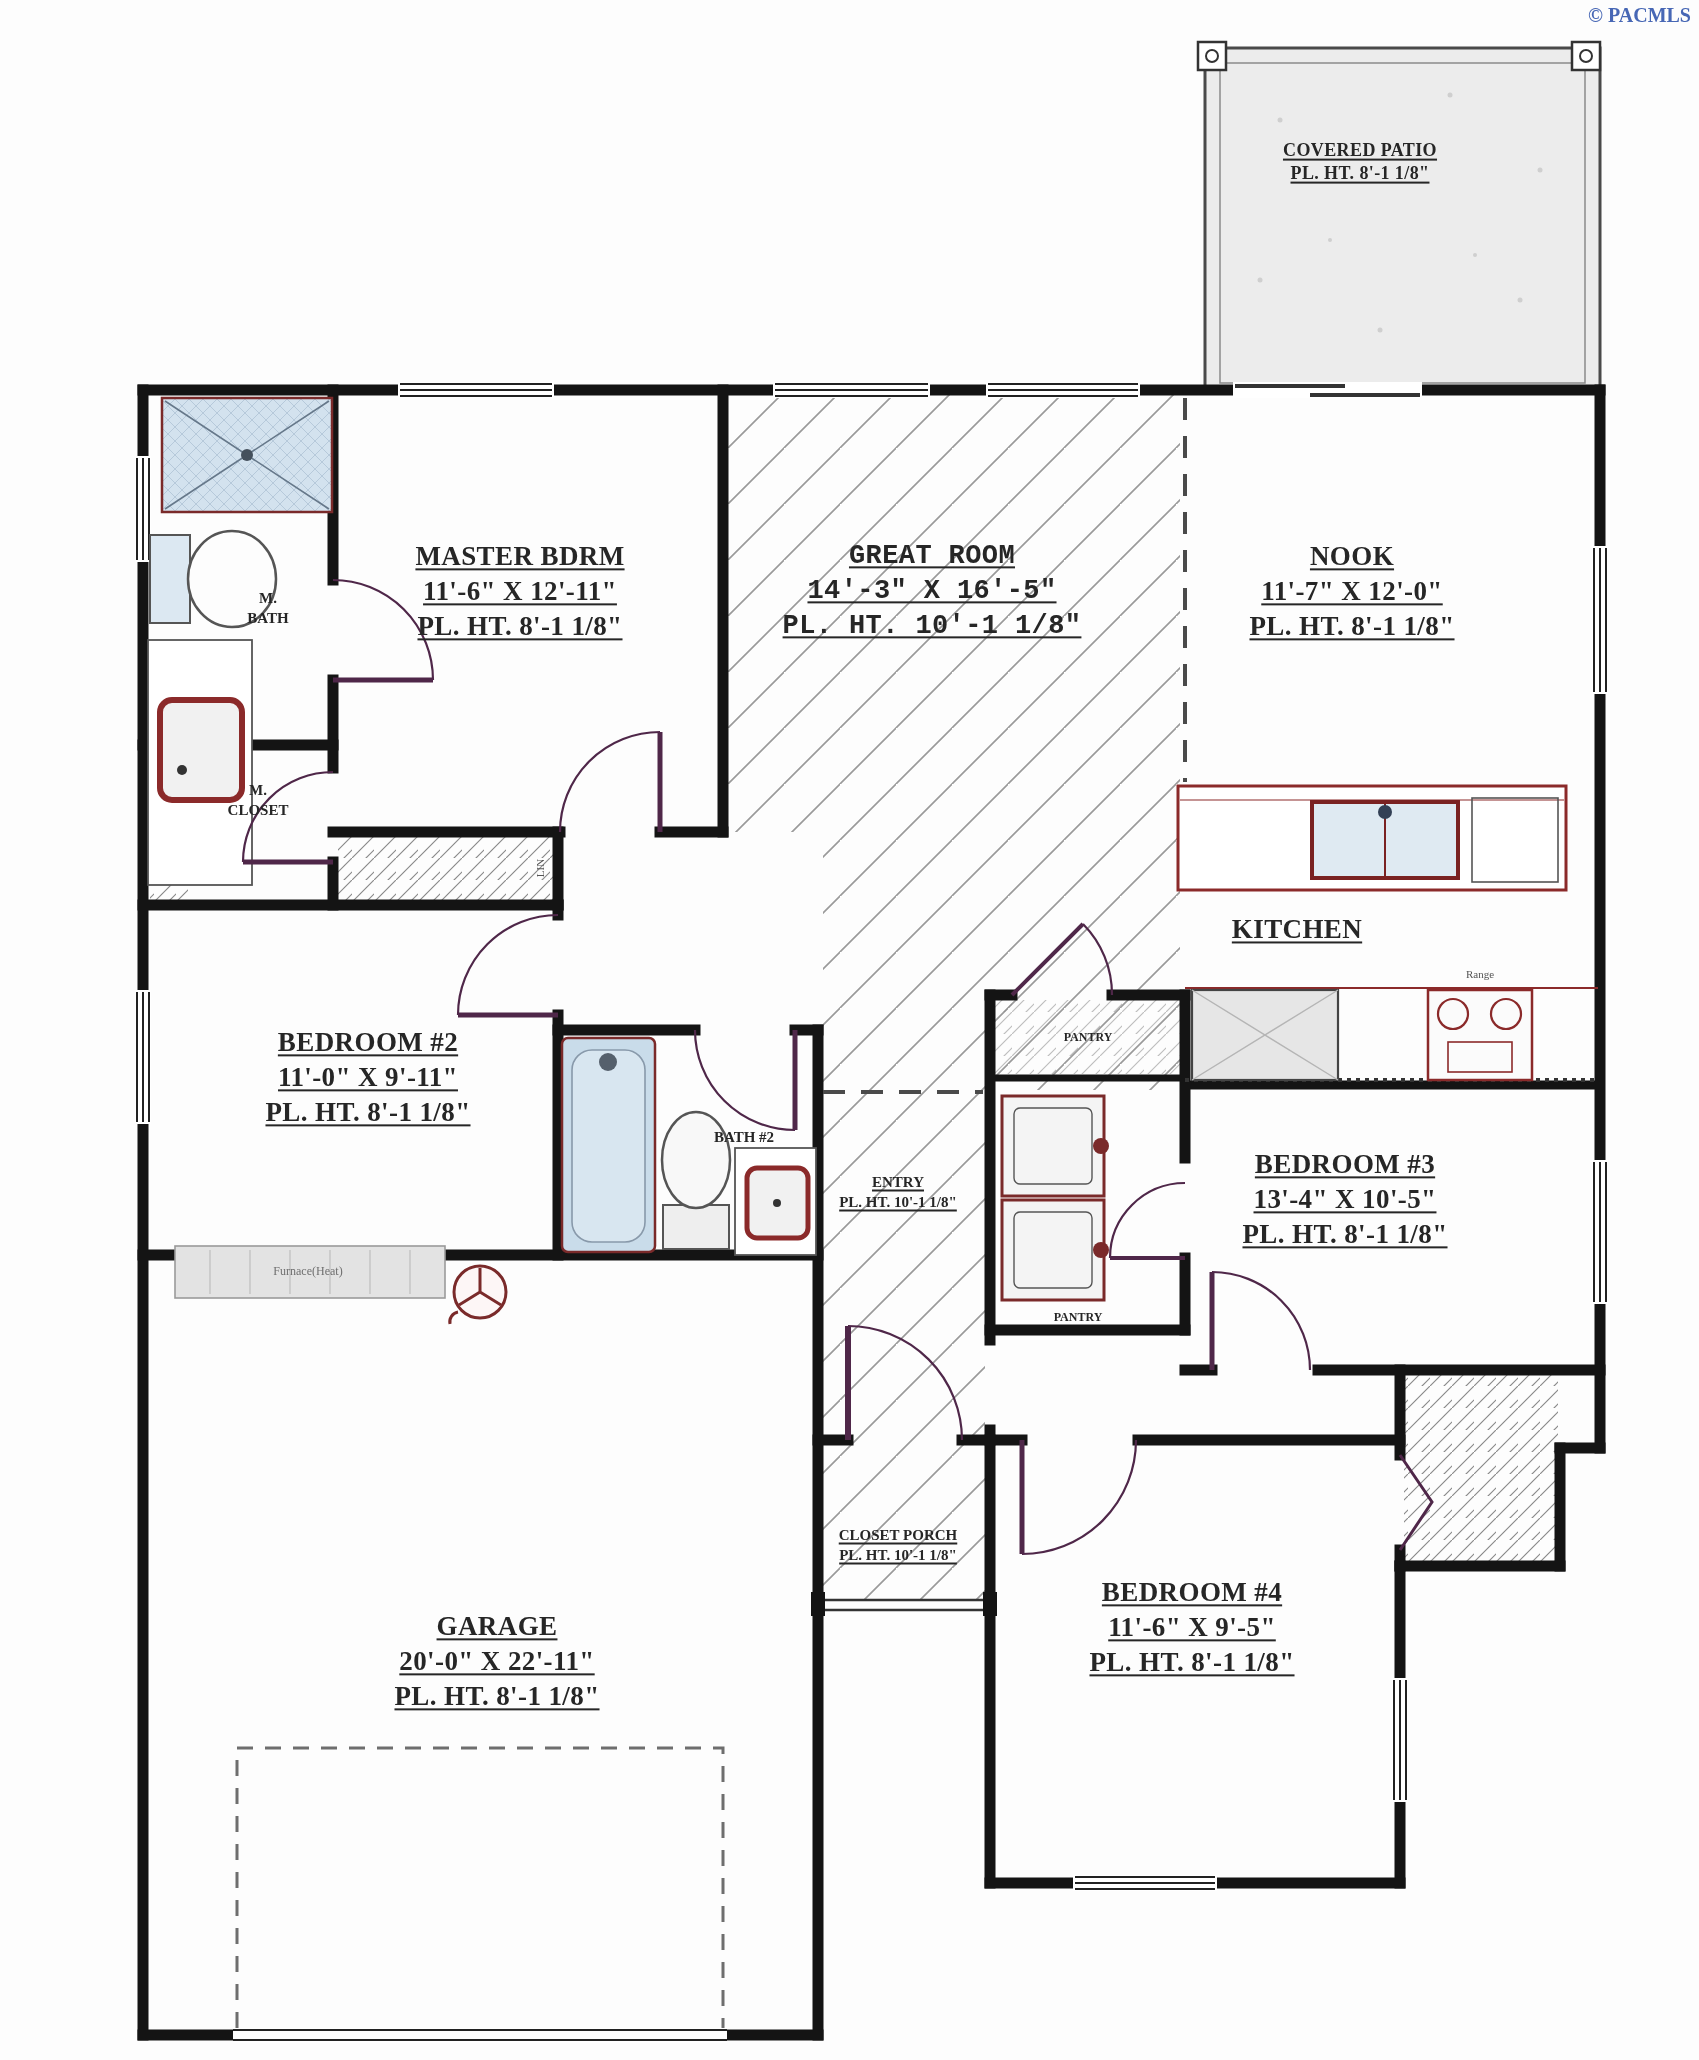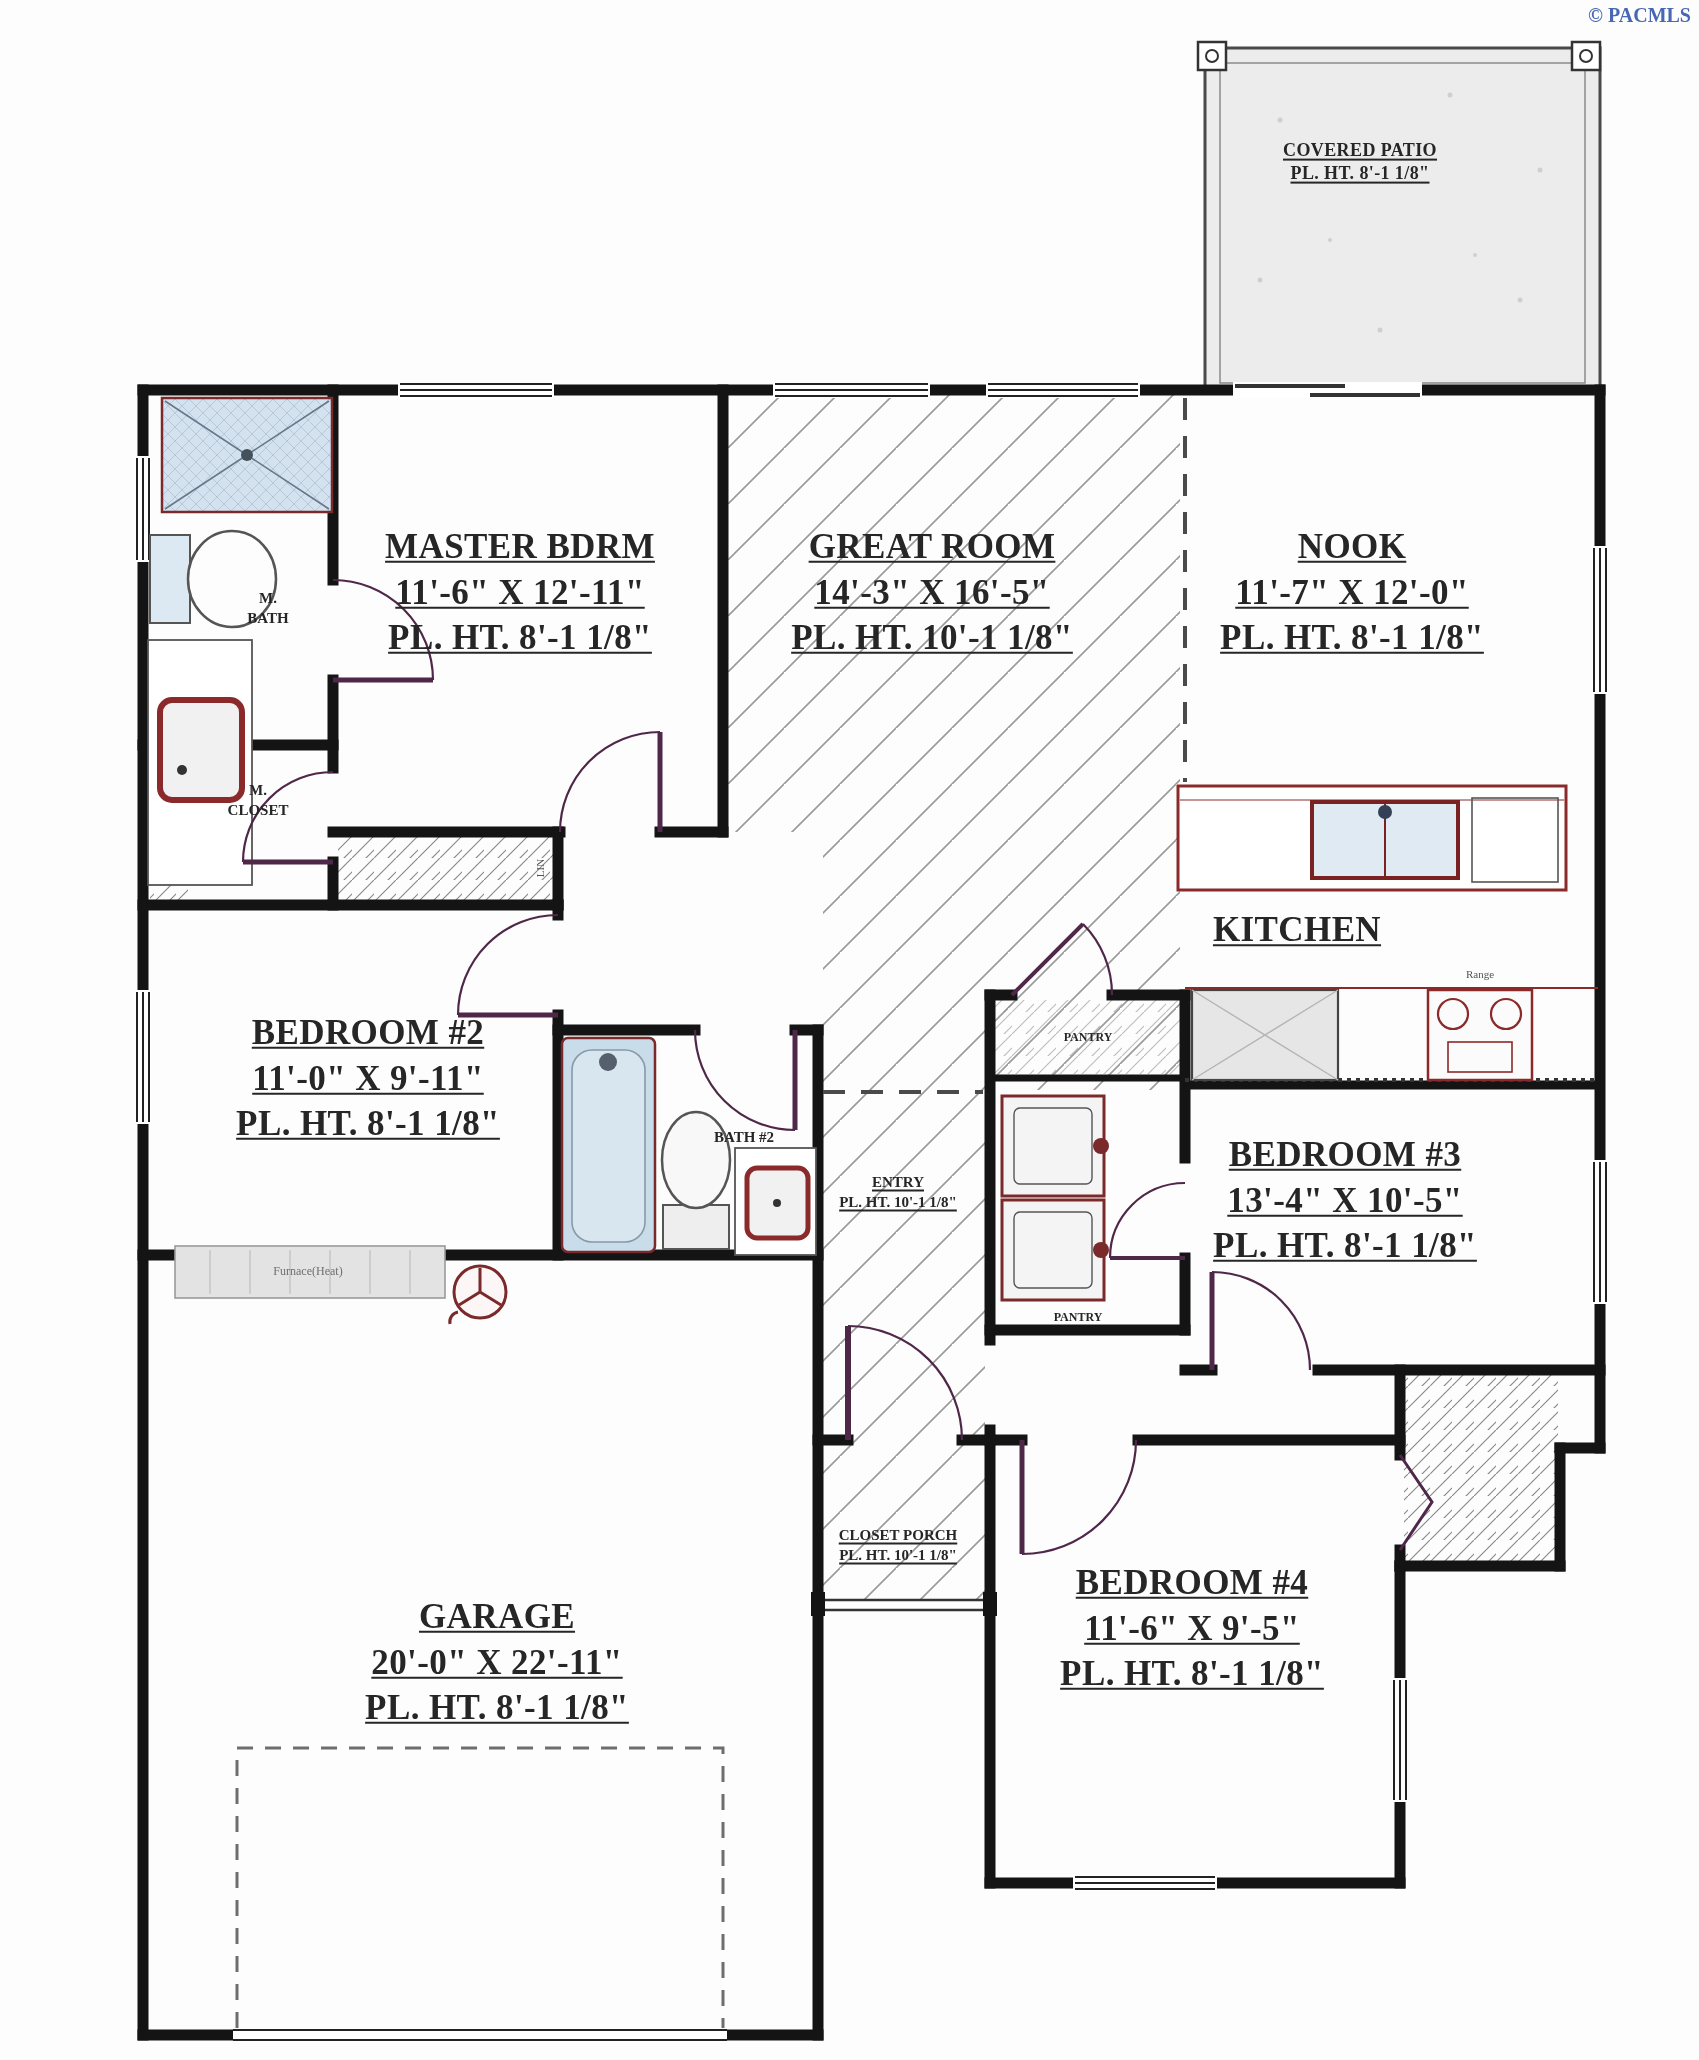--- a/index.html
+++ b/index.html
@@ -3,21 +3,21 @@
 <meta charset="utf-8">
 <style>
   html,body{margin:0;padding:0;background:#ffffff;}
   #plan{position:relative;width:1699px;height:2060px;background:#fdfdfd;overflow:hidden;
         font-family:"Liberation Serif","DejaVu Serif",serif;}
   #plan svg{position:absolute;left:0;top:0;}
   .lbl{position:absolute;transform:translate(-50%,-50%);text-align:center;color:#262626;
        font-weight:700;line-height:1.3;white-space:nowrap;z-index:5;}
   .lbl span{display:block;}
   .u span{text-decoration:underline;text-underline-offset:3px;text-decoration-thickness:1.5px;}
-  .sz-big{font-size:35px;letter-spacing:.4px;}
+  .sz-big{font-size:27px;letter-spacing:.4px;}
   .sz-patio{font-size:18px;letter-spacing:.4px;}
   .sz-med{font-size:15px;}
   .sz-sm{font-size:12px;}
   .sz-tiny{font-size:12px;color:#6f6f6f;font-weight:400;text-align:right;}
   .sz-micro{font-size:11px;color:#555;font-weight:400;}
   .rot{transform:translate(-50%,-50%) rotate(-90deg);}
   #copyright{position:absolute;top:4px;right:8px;color:#4767b5;font-size:20px;font-weight:700;z-index:6;}
 </style>
 </head>
 <body>
@@ -287,21 +287,21 @@
   <span>COVERED PATIO</span>
   <span>PL. HT. 8'-1 1/8"</span>
 </div>
 
 <div class="lbl u sz-big" style="left:520px;top:592px;">
   <span>MASTER BDRM</span>
   <span>11'-6" X 12'-11"</span>
   <span>PL. HT. 8'-1 1/8"</span>
 </div>
 
-<div class="lbl u sz-big" style="left:932px;top:592px;">
+<div class="lbl u sz-big" style="left:932px;top:592px;font-family:Liberation Mono, monospace;">
   <span>GREAT ROOM</span>
   <span>14'-3" X 16'-5"</span>
   <span>PL. HT. 10'-1 1/8"</span>
 </div>
 
 <div class="lbl u sz-big" style="left:1352px;top:592px;">
   <span>NOOK</span>
   <span>11'-7" X 12'-0"</span>
   <span>PL. HT. 8'-1 1/8"</span>
 </div>

